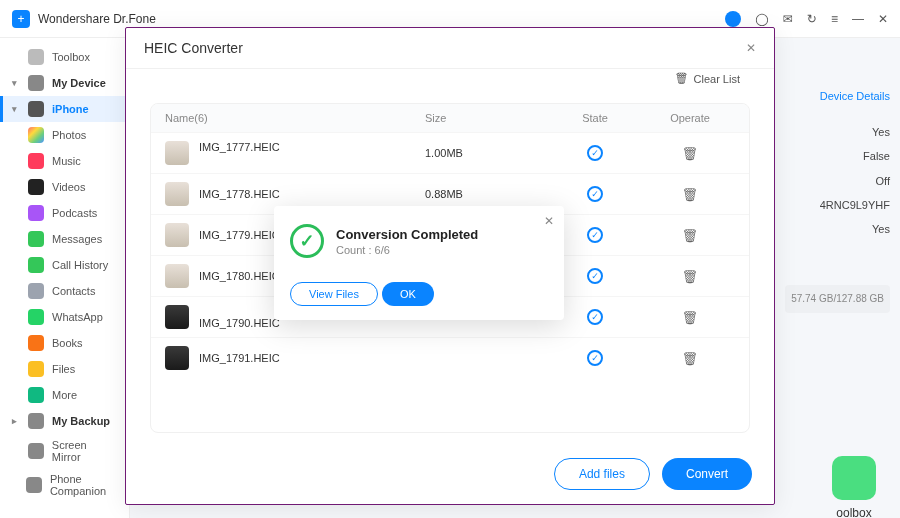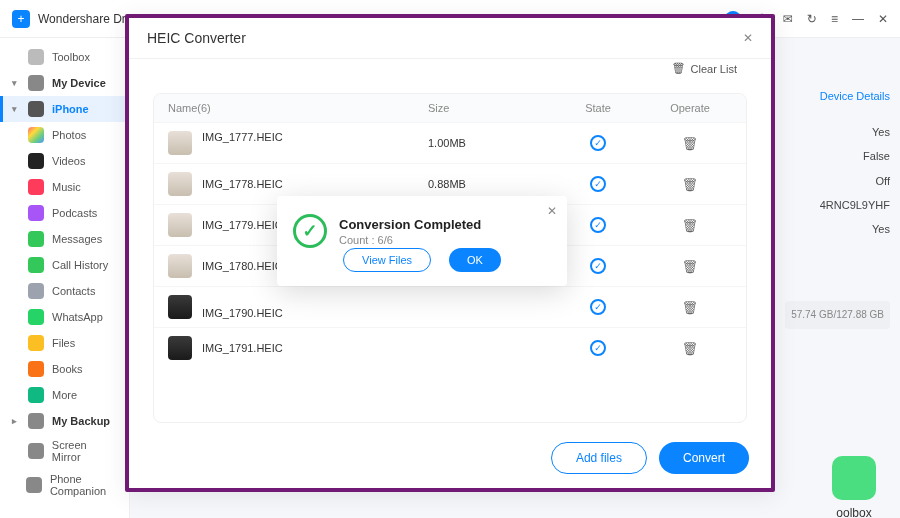--- a/index.html
+++ b/index.html
@@ -15,21 +15,21 @@
 .sidebar-item.bold{font-weight:600;color:#333}
 .sidebar-item.active{background:#e8f2ff;color:#0a84ff;font-weight:600;border-left:3px solid #0a84ff;padding-left:9px}
 .chev{width:8px;font-size:9px;color:#888}
 .sicon{width:16px;height:16px;border-radius:4px;display:inline-block;background:#ddd;flex-shrink:0}
 .main{flex:1;padding:12px;position:relative}
 .right-pane{position:absolute;right:10px;top:46px;width:120px;font-size:11px;color:#444;text-align:right;line-height:2.2}
 .right-pane .dd{color:#0a84ff;text-align:right;margin-bottom:12px}
 .right-pane .chip{display:inline-block;background:#eef0f3;padding:3px 6px;border-radius:4px;color:#888;font-size:10px}
 .right-tool{position:absolute;right:24px;top:330px;text-align:center;color:#333;font-size:12px}
 .right-tool .ticon{width:44px;height:44px;border-radius:10px;margin:0 auto 6px}
-.modal{position:absolute;left:125px;top:14px;width:650px;height:478px;background:#fff;border:4px solid #701a75;border-radius:2px;box-shadow:0 4px 24px rgba(0,0,0,.08)}
+.modal{position:absolute;left:125px;top:27px;width:650px;height:478px;background:#fff;border:1px solid #701a75;border-radius:2px;box-shadow:0 4px 24px rgba(0,0,0,.08)}
 .modal-head{display:flex;align-items:center;justify-content:space-between;padding:12px 18px;border-bottom:1px solid #f0f0f0}
 .modal-title{font-size:14px;color:#333}
 .clear-list{position:absolute;right:34px;top:44px;font-size:11px;color:#555;display:flex;align-items:center;gap:5px;cursor:pointer}
 .list{margin:34px 24px 0;border:1px solid #f0f0f0;border-radius:8px;overflow:hidden;height:330px}
 .list-head{display:flex;background:#fafbfc;padding:8px 14px;font-size:11px;color:#888}
 .col-name{width:260px}
 .col-size{width:120px}
 .col-state{width:100px;text-align:center}
 .col-op{flex:1;text-align:center}
 .row{display:flex;align-items:center;padding:8px 14px;border-top:1px solid #f5f5f5;font-size:11px;color:#333}
@@ -40,21 +40,21 @@
 .modal-foot{position:absolute;bottom:14px;right:22px;display:flex;gap:12px}
 .btn{padding:8px 24px;border-radius:18px;font-size:12px;cursor:pointer;border:none}
 .btn-primary{background:#0a84ff;color:#fff}
 .btn-outline{background:#fff;color:#0a84ff;border:1.5px solid #0a84ff}
 .popup{position:absolute;left:148px;top:178px;width:290px;background:#fff;border-radius:4px;box-shadow:0 6px 30px rgba(0,0,0,.15);padding:18px 16px 14px;z-index:10}
 .popup-close{position:absolute;right:10px;top:8px;color:#888;cursor:pointer}
 .popup-body{display:flex;align-items:center;gap:12px}
 .big-check{width:34px;height:34px;border:3px solid #2bbd5a;border-radius:50%;display:flex;align-items:center;justify-content:center;color:#2bbd5a;font-size:18px;font-weight:bold}
 .popup-title{font-size:13px;font-weight:700;color:#222}
 .popup-sub{font-size:11px;color:#888;margin-top:2px}
-.popup-actions{display:flex;justify-content:center;gap:18px;margin-top:0}
+.popup-actions{display:flex;justify-content:flex-start;gap:4px;margin-top:24px}
 .btn-sm{padding:5px 18px;border-radius:14px;font-size:11px;cursor:pointer}
 </style>
 </head>
 <body>
 
 <div class="titlebar">
   <div class="logo">+</div>
   <div class="app-title">Wondershare Dr.Fone</div>
   <div class="titlebar-icons">
     <span style="width:16px;height:16px;background:#0a84ff;border-radius:50%;display:inline-block"></span>
@@ -84,30 +84,30 @@
         <span class="sicon" style="background:#555"></span>
         <span>iPhone</span>
       </div>
   <div class="sidebar-item">
         <span class="chev"></span>
         <span class="sicon" style="background:linear-gradient(135deg,#ff6b6b,#ffd93d,#6bcf7f,#4d96ff)"></span>
         <span>Photos</span>
       </div>
   <div class="sidebar-item">
         <span class="chev"></span>
+        <span class="sicon" style="background:#ff3b5c"></span>
+        <span>Music</span>
+      </div>
+  <div class="sidebar-item">
+        <span class="chev"></span>
         <span class="sicon" style="background:#222"></span>
         <span>Videos</span>
       </div>
   <div class="sidebar-item">
         <span class="chev"></span>
-        <span class="sicon" style="background:#ff3b5c"></span>
-        <span>Music</span>
-      </div>
-  <div class="sidebar-item">
-        <span class="chev"></span>
         <span class="sicon" style="background:#a855f7"></span>
         <span>Podcasts</span>
       </div>
   <div class="sidebar-item">
         <span class="chev"></span>
         <span class="sicon" style="background:#34c759"></span>
         <span>Messages</span>
       </div>
   <div class="sidebar-item">
         <span class="chev"></span>
@@ -119,27 +119,27 @@
         <span class="sicon" style="background:#9ca3af"></span>
         <span>Contacts</span>
       </div>
   <div class="sidebar-item">
         <span class="chev"></span>
         <span class="sicon" style="background:#25d366"></span>
         <span>WhatsApp</span>
       </div>
   <div class="sidebar-item">
         <span class="chev"></span>
+        <span class="sicon" style="background:#f97316"></span>
+        <span>Books</span>
+      </div>
+  <div class="sidebar-item">
+        <span class="chev"></span>
         <span class="sicon" style="background:#fbbf24"></span>
         <span>Files</span>
-      </div>
-  <div class="sidebar-item">
-        <span class="chev"></span>
-        <span class="sicon" style="background:#f97316"></span>
-        <span>Books</span>
       </div>
   <div class="sidebar-item">
         <span class="chev"></span>
         <span class="sicon" style="background:#10b981"></span>
         <span>More</span>
       </div>
   <div class="sidebar-item bold">
         <span class="chev">▸</span>
         <span class="sicon" style="background:#888"></span>
         <span>My Backup</span>
@@ -157,21 +157,21 @@
 </div>
 
 <div class="main">
   <div class="right-pane">
     <div class="dd">Device Details</div>
     <div>Yes</div>
     <div>False</div>
     <div>Off</div>
     <div>4RNC9L9YHF</div>
     <div>Yes</div>
-    <div style="margin-top:60px"><span class="chip">57.74 GB/127.88 GB</span></div>
+    <div style="margin-top:44px"><span class="chip">57.74 GB/127.88 GB</span></div>
   </div>
   <div class="right-tool" style="top:418px">
     <div class="ticon" style="background:#4ade80"></div>
     <div>oolbox</div>
   </div>
 </div>
 </div>
 
 <div class="modal">
   <div class="modal-head">

